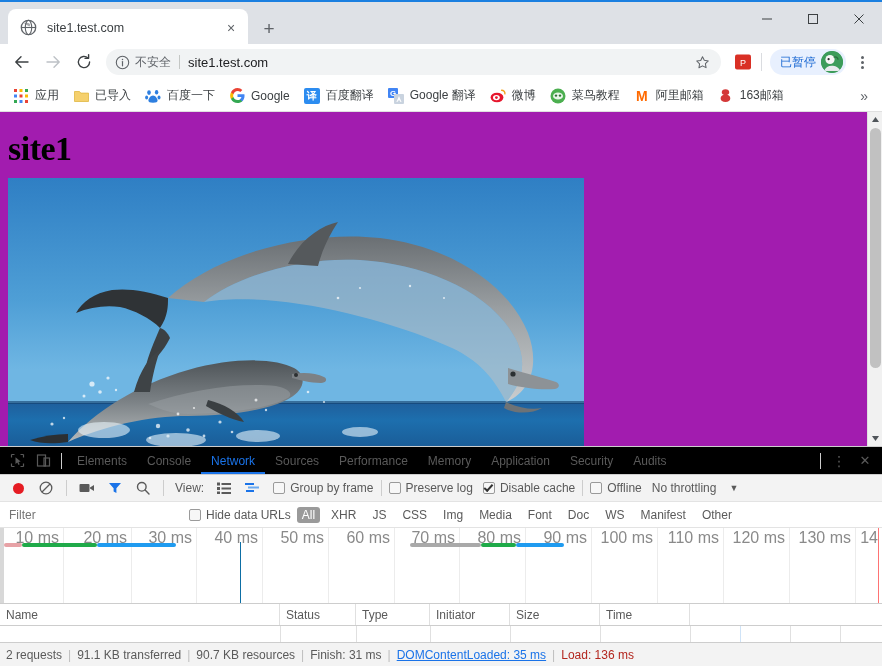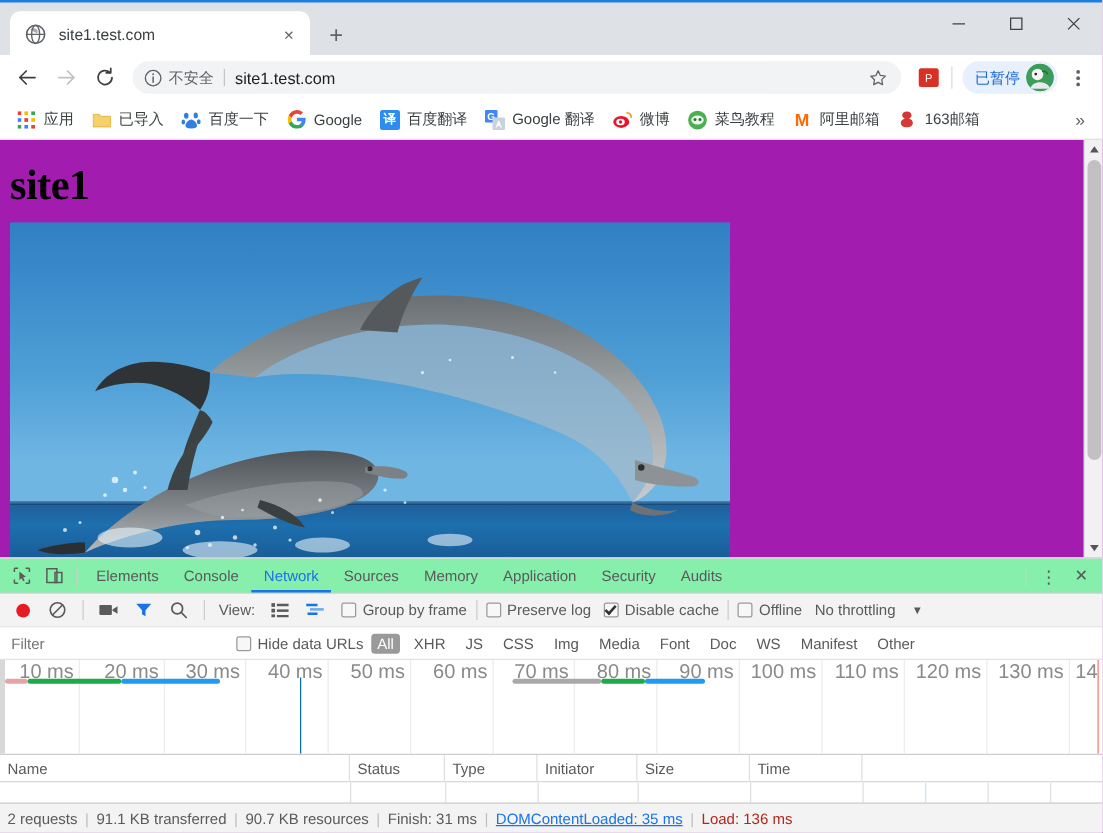--- a/index.html
+++ b/index.html
@@ -208,21 +208,21 @@
     position: absolute; left: 0; top: 446px; width: 882px; height: 220px;
     background: #fff;
     border-top: 1px solid #cdcdcd;
     font-size: 12px;
     color: #5a5a5a;
   }
   .dt-tabbar {
     height: 28px; display: flex; align-items: center;
     border-bottom: 1px solid #cdcdcd;
     padding: 0 4px;
-    background: #86efac;
+    background: #000000;
   }
   .dt-iconbtn {
     width: 26px; height: 24px;
     display: flex; align-items: center; justify-content: center;
     color: #5a5a5a;
   }
   .dt-vsep { width: 1px; height: 16px; background: #cdcdcd; margin: 0 5px; flex: 0 0 1px; }
   .dt-tab {
     padding: 0 10px; height: 27px;
     display: flex; align-items: center;
@@ -667,20 +667,21 @@
           <rect x="1.5" y="2" width="8" height="11" fill="none" stroke="#5a5a5a" stroke-width="1.2"></rect>
           <rect x="8" y="5" width="5.5" height="8" fill="none" stroke="#5a5a5a" stroke-width="1.2"></rect>
         </svg>
       </div>
       <div class="dt-vsep"></div>
 
       <div class="dt-tab">Elements</div>
       <div class="dt-tab">Console</div>
       <div class="dt-tab active">Network</div>
       <div class="dt-tab">Sources</div>
+      <div class="dt-tab">Performance</div>
       <div class="dt-tab">Memory</div>
       <div class="dt-tab">Application</div>
       <div class="dt-tab">Security</div>
       <div class="dt-tab">Audits</div>
 
       <div class="dt-right">
         <div class="dt-vsep"></div>
         <div class="dt-iconbtn" style="font-size:14px">⋮</div>
         <div class="dt-iconbtn" style="font-size:13px">✕</div>
       </div>

